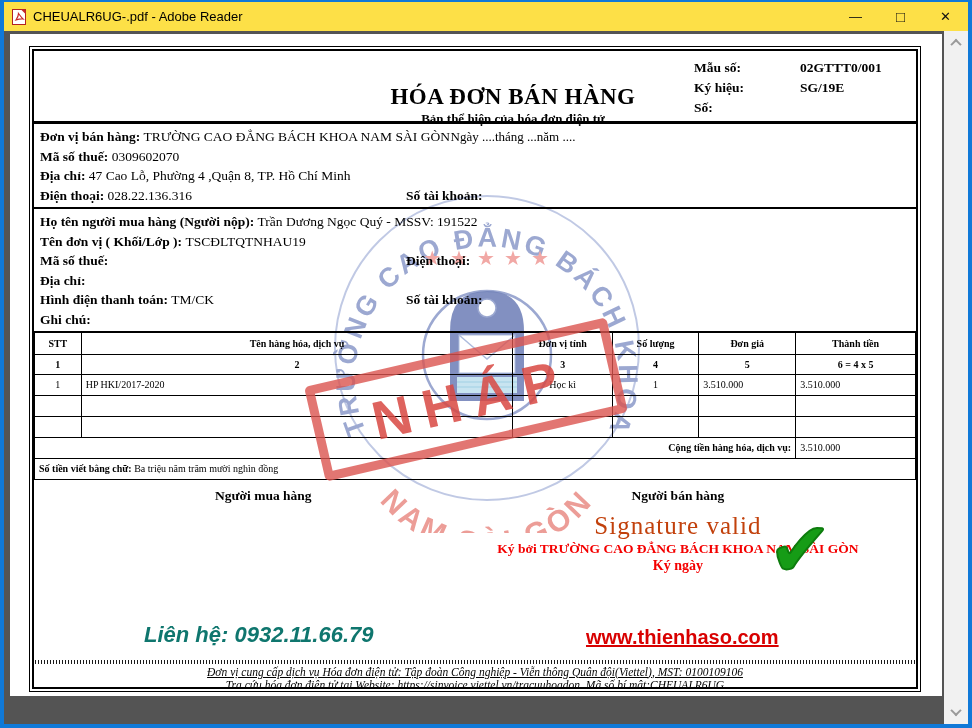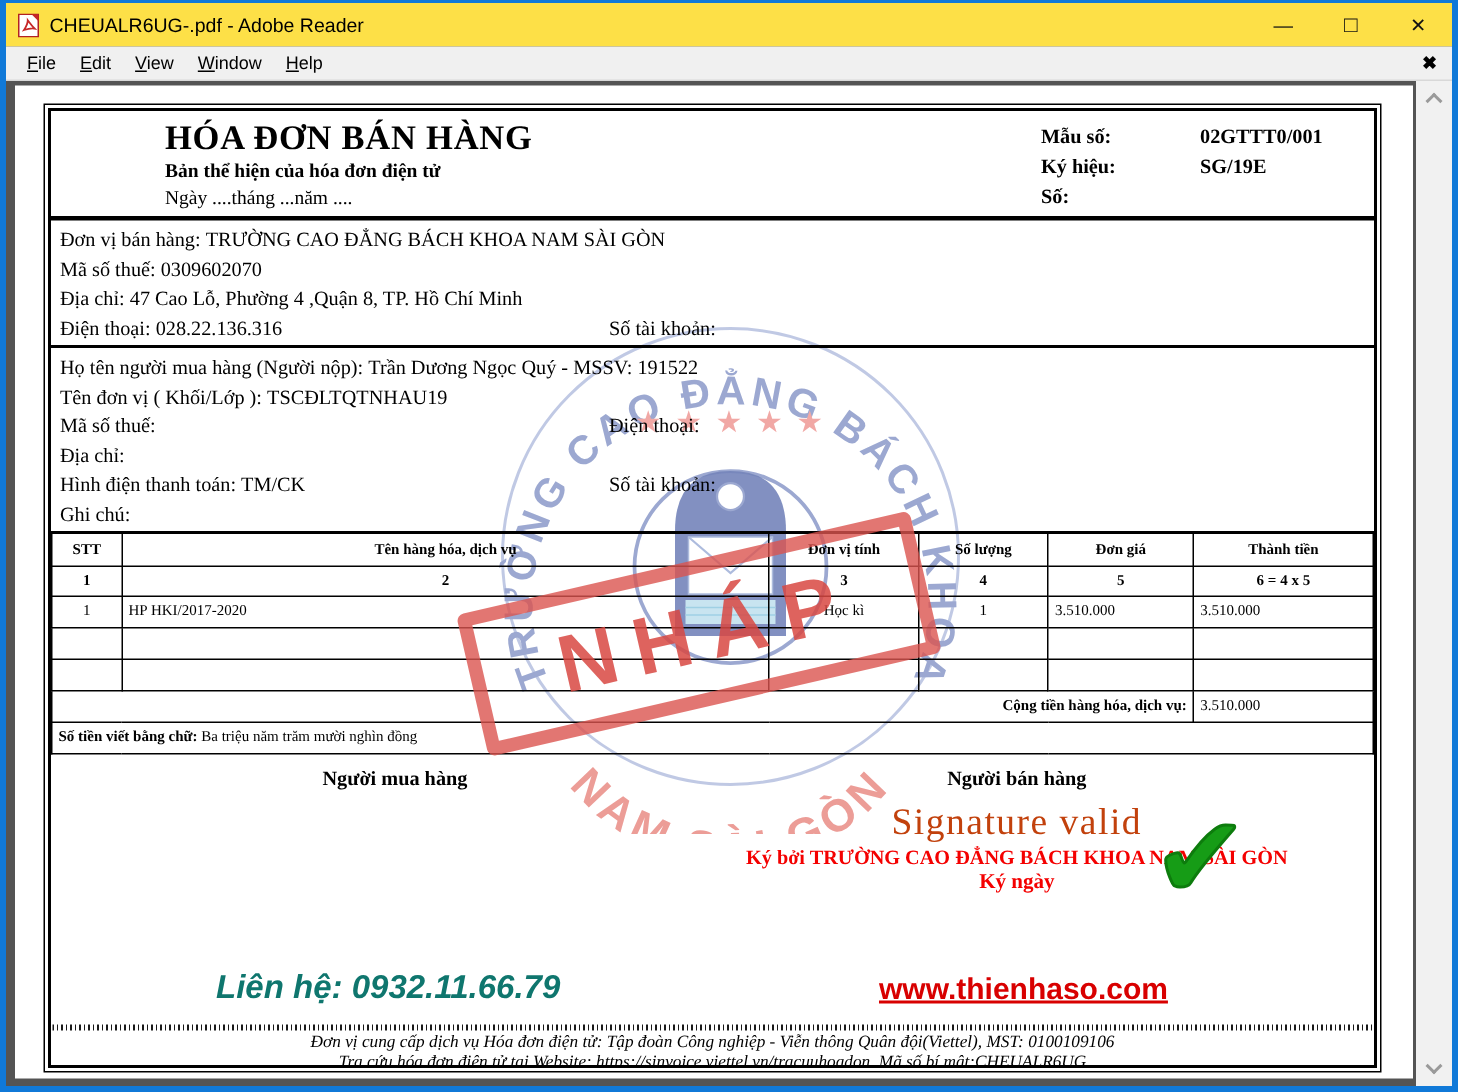--- a/index.html
+++ b/index.html
@@ -33,33 +33,33 @@
   .chev.down{transform:rotate(225deg) translate(1px,1px);}
   
   .page{position:absolute;left:6px;top:3px;width:932px;height:662px;background:#ffffff;}
   .invoice{position:absolute;left:19px;right:21px;top:12px;bottom:4px;border:1px solid #000;padding:2px;}
   .invoice-inner{border:2px solid #000;width:100%;height:100%;position:relative;
     display:flex;flex-direction:column;font-family:"Liberation Serif","DejaVu Serif",serif;
     font-size:13.5px;color:#000;overflow:hidden;}
   .inv-section{position:relative;z-index:1;}
   
   .inv-header{height:73px;border-bottom:3px solid #000;padding-top:5px;flex:none;}
-  .inv-title-wrap{padding-left:76px;}
+  .inv-title-wrap{text-align:center;padding-left:76px;margin-top:28px;}
   .inv-title{font-size:23px;font-weight:bold;letter-spacing:.5px;line-height:26px;}
   .inv-subtitle{font-size:13px;font-weight:bold;line-height:18px;}
   .inv-dateline{font-size:13px;line-height:18px;}
   .inv-meta{position:absolute;top:7px;left:660px;line-height:20px;}
   .meta-row{display:flex;}
   .meta-label{width:106px;font-weight:bold;}
   .meta-value{font-weight:bold;}
   
   .inv-seller{border-bottom:2px solid #000;padding:3px 6px 2px 6px;flex:none;}
   .inv-buyer{border-bottom:2px solid #000;padding:3px 6px 2px 6px;flex:none;}
   .fline{position:relative;line-height:19.5px;white-space:nowrap;}
-  .fline b{font-weight:normal;}
+  .fline b{font-weight:bold;}
   .col2{position:absolute;left:366px;top:0;}
   
   .inv-table{flex:none;}
   .inv-table table{width:100%;border-collapse:collapse;table-layout:fixed;}
   .inv-table th,.inv-table td{border:1px solid #000;padding:0 4px;font-size:10px;overflow:hidden;}
   .inv-table tr.hdr th{font-weight:bold;height:21px;border-top:none;}
   .inv-table tr.nums td{font-weight:bold;text-align:center;height:20px;}
   .inv-table td{height:21px;}
   .c{text-align:center;} .r{} .l{text-align:left;}
   .total-label{font-weight:bold;text-align:right;}
@@ -74,21 +74,21 @@
   .sig-date{color:#f40000;font-weight:bold;font-size:14px;line-height:17px;}
   .sig-check{position:absolute;right:84px;top:32px;font-size:76px;line-height:1;color:#169c16;
     -webkit-text-stroke:2px #0d7c0d;z-index:3;}
   
   .inv-contact{height:58px;position:relative;flex:none;}
   .contact-phone{position:absolute;left:110px;top:20px;font-family:"Liberation Sans",sans-serif;
     font-style:italic;font-weight:bold;font-size:22px;color:#0f766e;}
   .contact-web{position:absolute;left:552px;top:24px;font-family:"Liberation Sans",sans-serif;
     font-weight:bold;font-size:20px;color:#d80000;text-decoration:underline;}
   
-  .inv-footer{margin-top:auto;flex:none;}
+  .inv-footer{margin-top:auto;flex:none;text-decoration:underline;}
   .dash-line{height:4px;background:repeating-linear-gradient(90deg,#1a1a1a 0 1px,transparent 1px 3px);margin:0 1px 2px 1px;}
   .footer-line{text-align:center;font-style:italic;font-size:11.5px;line-height:13.5px;}
   .footer-line:last-child{padding-bottom:3px;}
   
   .watermark{position:absolute;left:268px;top:112px;width:370px;height:370px;z-index:0;opacity:.85;}
   .stamp{position:absolute;left:277px;top:300px;width:310px;height:97px;z-index:5;
     border:9px solid rgba(219,84,79,.8);border-radius:5px;transform:rotate(-13deg);
     display:flex;align-items:center;justify-content:center;}
   .stamp-text{font-family:"Liberation Sans",sans-serif;font-weight:900;font-size:54px;
     letter-spacing:12px;color:rgba(216,72,66,.85);padding-left:10px;}
@@ -103,28 +103,20 @@
       <rect x="1.5" y="0.5" width="13" height="15" fill="#ffffff" stroke="#b22222" stroke-width="1"></rect>
       <path d="M14.5 0.5 L14.5 5 L10 0.5 Z" fill="#c62828"></path>
       <path d="M5 11 C7 8 7.5 5 7.5 4.5 C9 6.5 10.5 8.5 12 10 C9.5 9.5 6.5 10.5 5 11 Z" fill="none" stroke="#c62828" stroke-width="1.2"></path>
     </svg>
     <span class="title-text">CHEUALR6UG-.pdf - Adobe Reader</span>
     <div class="win-btn">—</div>
     <div class="win-btn max">□</div>
     <div class="win-btn">✕</div>
   </div>
 
-  <div class="menubar">
-    <span class="menu-item">File</span>
-    <span class="menu-item">Edit</span>
-    <span class="menu-item">View</span>
-    <span class="menu-item">Window</span>
-    <span class="menu-item">Help</span>
-    <span class="menu-doc-close">✖</span>
-  </div>
 
   <div class="docarea">
 
     <div class="page">
       <div class="invoice">
         <div class="invoice-inner">
 
           <svg class="watermark" viewBox="0 0 370 370">
             <circle cx="185" cy="185" r="152" fill="none" stroke="#b6c0e0" stroke-width="2"></circle>
             <defs>

